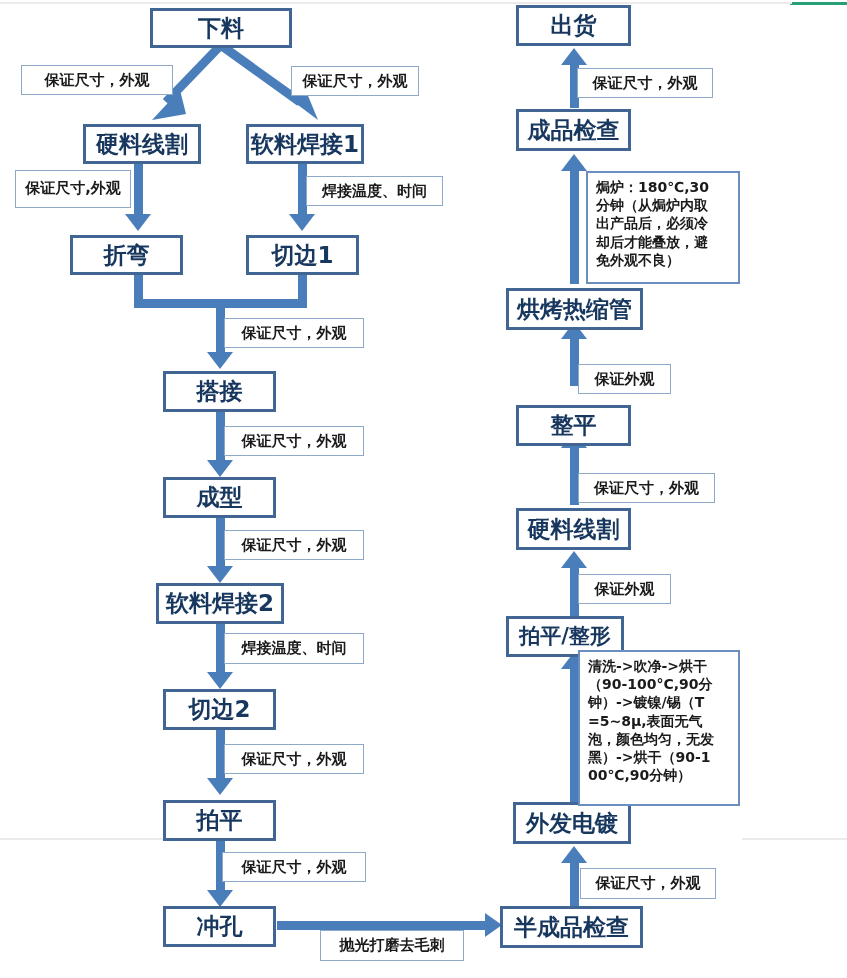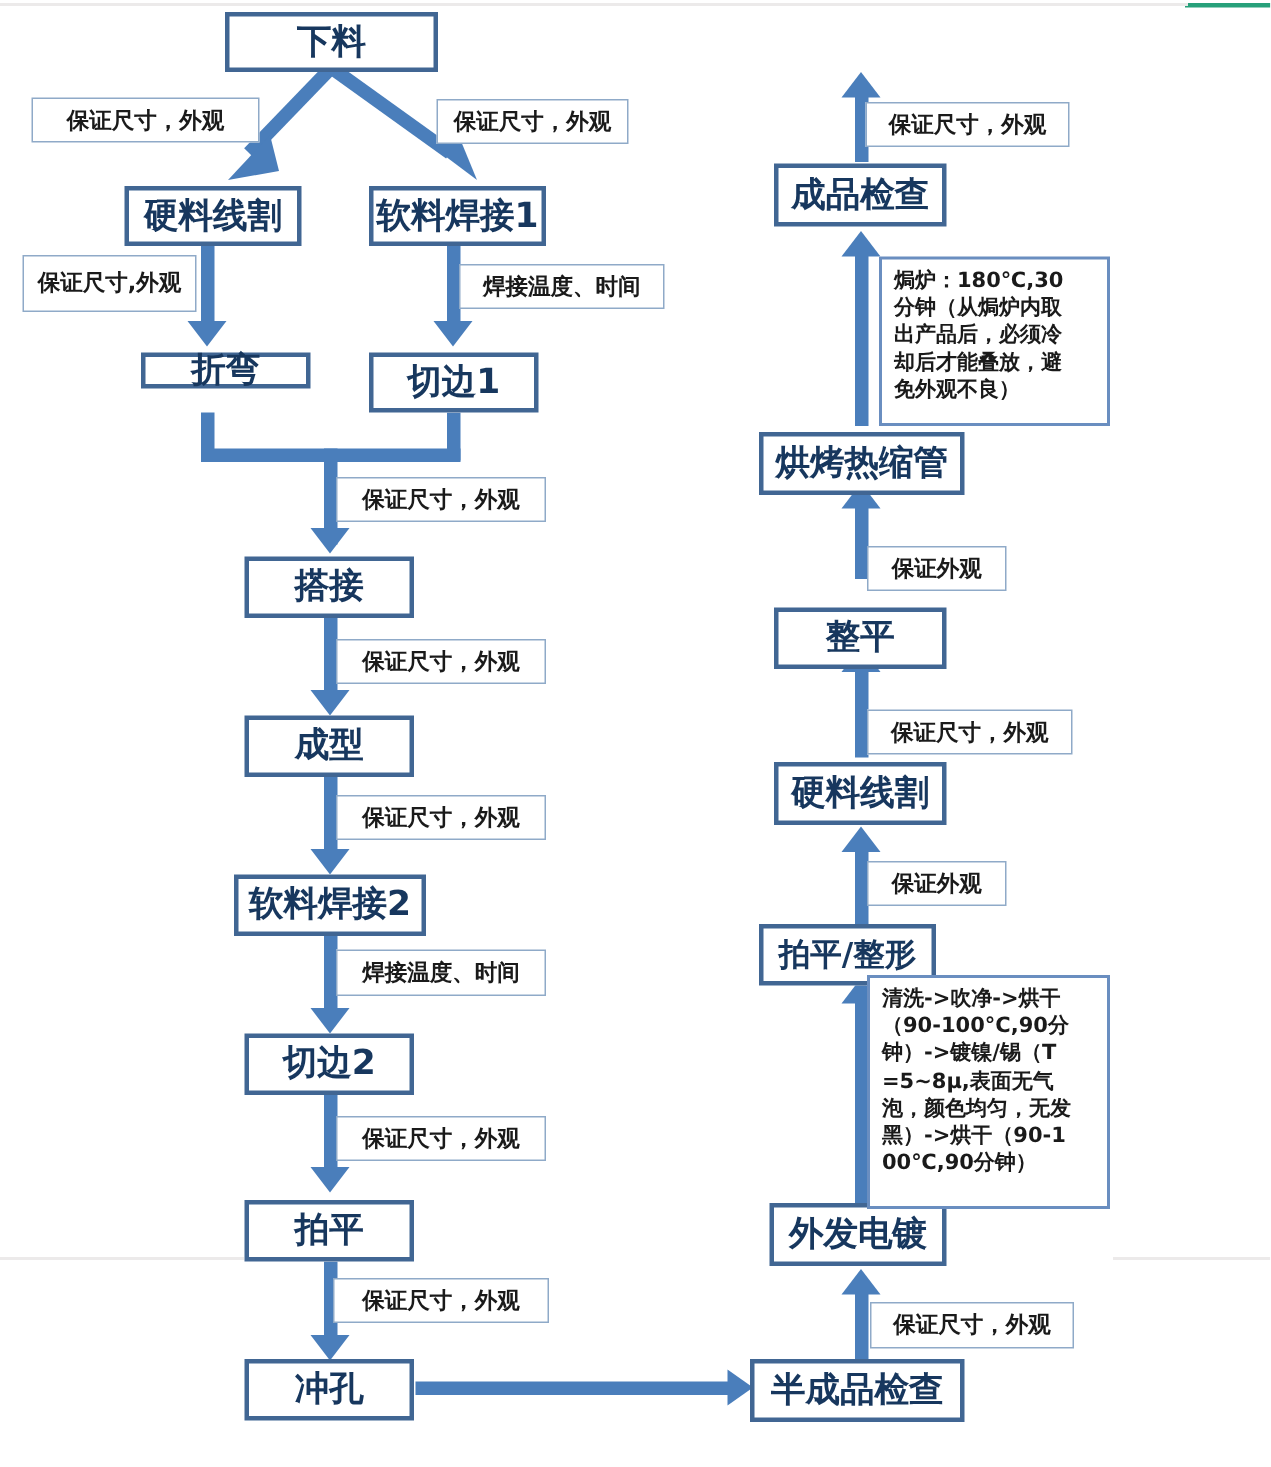--- a/index.html
+++ b/index.html
@@ -139,21 +139,21 @@
 
   <div class="vline" style="left:570px;top:60px;width:9px;height:48px;"></div>
   <div class="arrow-up" style="left:561px;top:48px;"></div>
 
   <div class="node" style="left:150px;top:8px;width:142px;height:40px;">下料</div>
 
   <div class="node" style="left:83px;top:124px;width:118px;height:40px;">硬料线割</div>
 
   <div class="node" style="left:246px;top:124px;width:118px;height:40px;">软料焊接1</div>
 
-  <div class="node" style="left:94px;top:235px;width:113px;height:24px;">折弯</div>
+  <div class="node" style="left:70px;top:235px;width:113px;height:40px;">折弯</div>
 
   <div class="node" style="left:246px;top:235px;width:113px;height:40px;">切边1</div>
 
   <div class="node" style="left:163px;top:371px;width:113px;height:41px;">搭接</div>
 
   <div class="node" style="left:163px;top:477px;width:113px;height:41px;">成型</div>
 
   <div class="node" style="left:156px;top:583px;width:128px;height:41px;">软料焊接2</div>
 
   <div class="node" style="left:163px;top:689px;width:113px;height:41px;">切边2</div>
@@ -175,21 +175,23 @@
   <div class="note" style="left:224px;top:426px;width:140px;height:30px;">保证尺寸，外观</div>
 
   <div class="note" style="left:224px;top:530px;width:140px;height:30px;">保证尺寸，外观</div>
 
   <div class="note" style="left:224px;top:633px;width:140px;height:31px;">焊接温度、时间</div>
 
   <div class="note" style="left:224px;top:744px;width:140px;height:30px;">保证尺寸，外观</div>
 
   <div class="note" style="left:222px;top:852px;width:144px;height:30px;">保证尺寸，外观</div>
 
-
+  <div class="note" style="left:320px;top:930px;width:144px;height:31px;">抛光打磨去毛刺</div>
+
+  <div class="node" style="left:516px;top:5px;width:115px;height:41px;">出货</div>
 
   <div class="node" style="left:516px;top:109px;width:115px;height:42px;">成品检查</div>
 
   <div class="node" style="left:506px;top:288px;width:137px;height:42px;text-align:center;">烘烤热缩管</div>
 
   <div class="node" style="left:516px;top:405px;width:115px;height:41px;">整平</div>
 
   <div class="node" style="left:516px;top:508px;width:115px;height:42px;">硬料线割</div>
 
   <div class="node sm" style="left:506px;top:616px;width:118px;height:41px;">拍平/整形</div>

